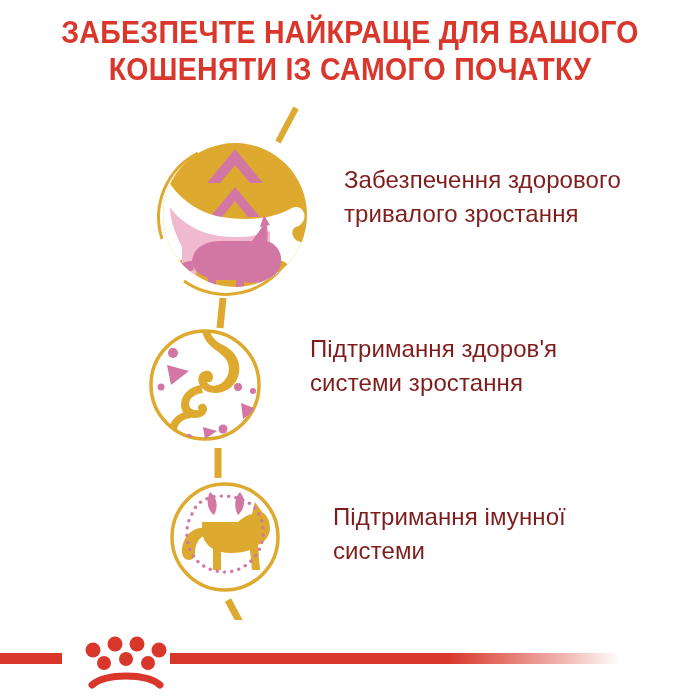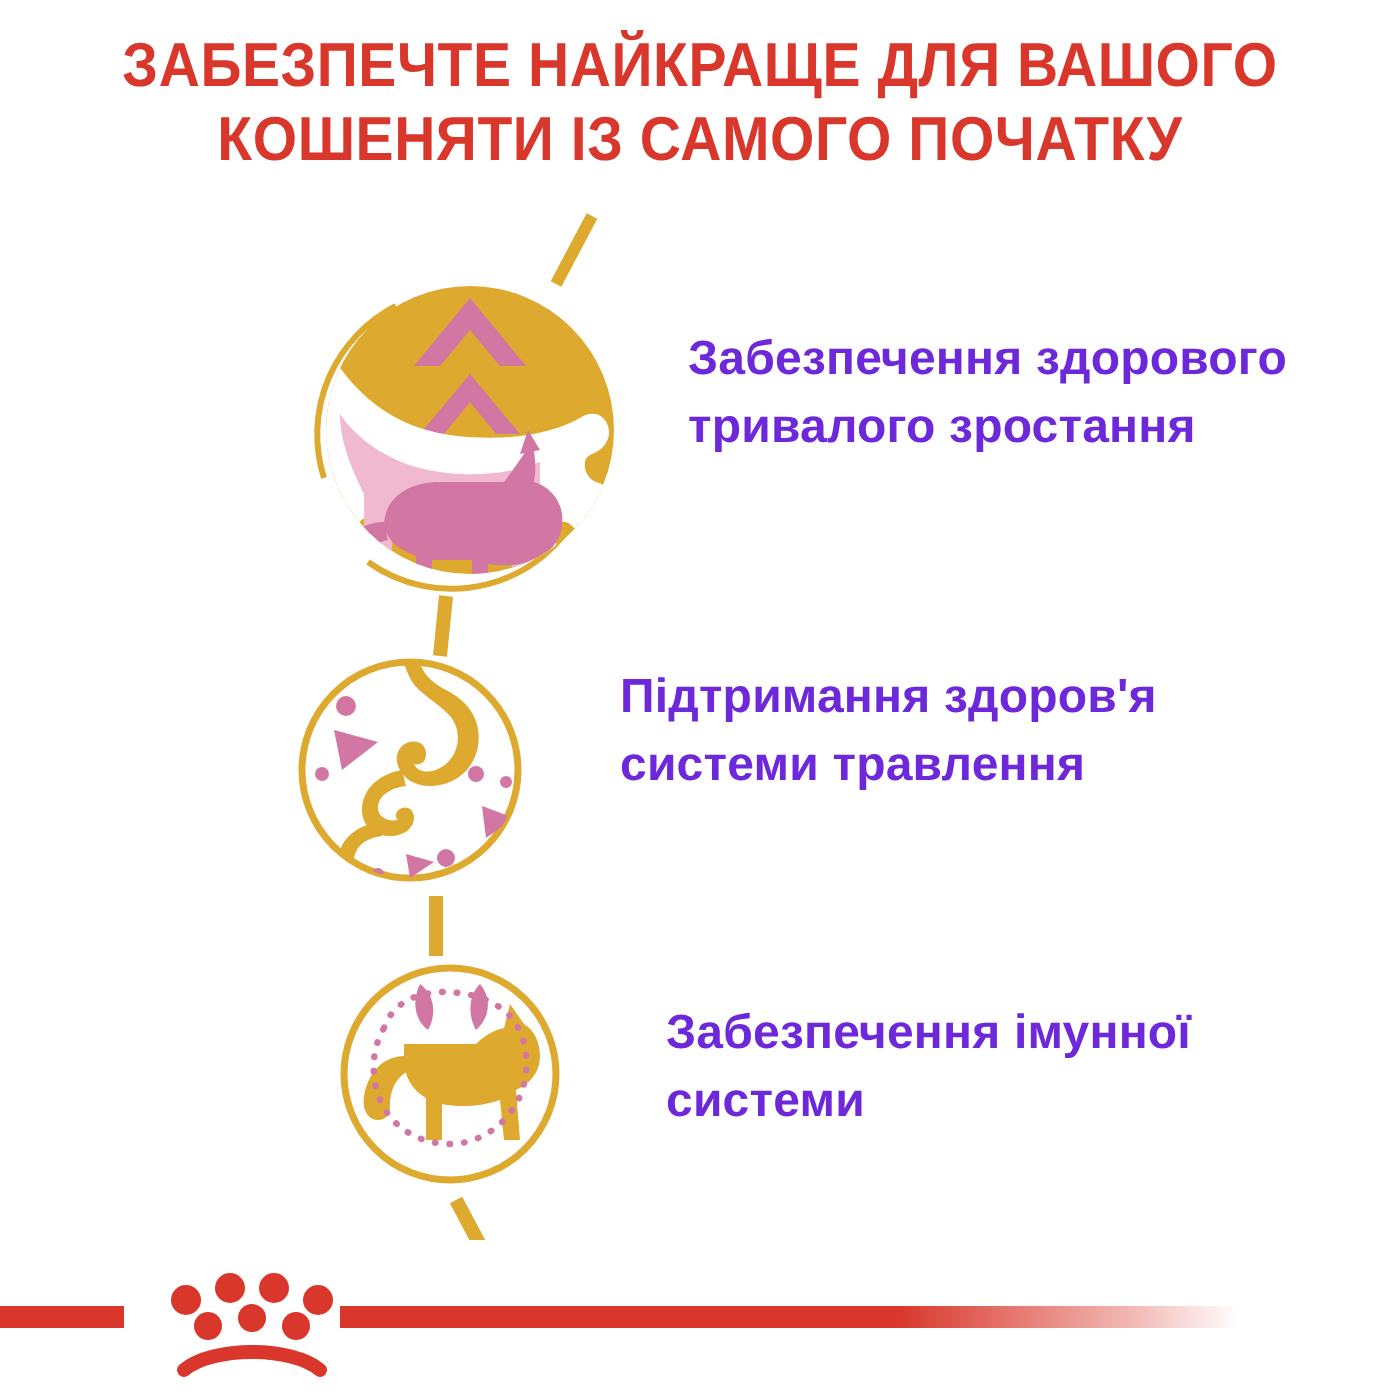--- a/index.html
+++ b/index.html
@@ -23,24 +23,24 @@
     transform-origin:50% 0;
     white-space:nowrap;
   }
   .heading .hl{display:block;}
 
   
   .row{position:absolute;}
   .icon-wrap{position:absolute;}
   .benefit-text{
     position:absolute;
-    color:#6d28d9;
+    color:#7f1d1d;
     font-size:24px;
     line-height:34px;
-    font-weight:bold;
+    font-weight:normal;
     letter-spacing:0.1px;
   }
 
   #row1 .icon-wrap{left:140px;top:135px;width:175px;height:175px;}
   #row1 .benefit-text{left:344px;top:163px;width:330px;}
 
   #row2 .icon-wrap{left:145px;top:325px;width:120px;height:120px;}
   #row2 .benefit-text{left:310px;top:332px;width:330px;}
 
   #row3 .icon-wrap{left:166px;top:478px;width:118px;height:118px;}
@@ -153,21 +153,21 @@
 
           <circle cx="28" cy="28" r="5" fill="#d276a4"></circle>
           <circle cx="16" cy="62" r="3.5" fill="#d276a4"></circle>
           <circle cx="93" cy="62" r="4" fill="#d276a4"></circle>
           <circle cx="108" cy="66" r="3" fill="#d276a4"></circle>
           <circle cx="78" cy="104" r="4.5" fill="#d276a4"></circle>
           <circle cx="44" cy="112" r="3" fill="#d276a4"></circle>
         </g>
       </svg>
     </div>
-    <div class="benefit-text">Підтримання здоров'я системи травлення</div>
+    <div class="benefit-text">Підтримання здоров'я системи зростання</div>
   </div>
 
   <div class="row" id="row3">
     <div class="icon-wrap">
       <svg viewBox="0 0 118 118" width="118" height="118">
         <defs>
           <clipPath id="clipC3">
               <circle cx="59" cy="59" r="53"></circle>
             </clipPath>
         </defs>
@@ -185,21 +185,21 @@
 
           <path d="M44 14 C40 22 41 32 48 37 C52 30 52 20 44 14 Z" fill="#d276a4"></path>
           <path d="M74 14 C80 21 79 31 72 37 C68 30 68 20 74 14 Z" fill="#d276a4"></path>
 
           <path d="M26 36 C30 24 42 18 56 18 C72 18 86 24 92 34
                    C98 44 99 58 94 70 C88 84 74 94 59 94
                    C44 94 30 86 24 72 C19 60 20 46 26 36 Z" fill="none" stroke="#d276a4" stroke-width="3.2" stroke-linecap="round" stroke-dasharray="0.3 7"></path>
         </g>
       </svg>
     </div>
-    <div class="benefit-text">Забезпечення імунної системи</div>
+    <div class="benefit-text">Підтримання імунної системи</div>
   </div>
 
   <div class="logo">
     <svg viewBox="0 0 700 88" width="700" height="88">
       <defs>
         <linearGradient id="fadeRight" x1="0" y1="0" x2="1" y2="0">
           <stop offset="0%" stop-color="#d9372b" stop-opacity="1"></stop>
           <stop offset="62%" stop-color="#d9372b" stop-opacity="1"></stop>
           <stop offset="88%" stop-color="#d9372b" stop-opacity="0.35"></stop>
           <stop offset="100%" stop-color="#d9372b" stop-opacity="0"></stop>

